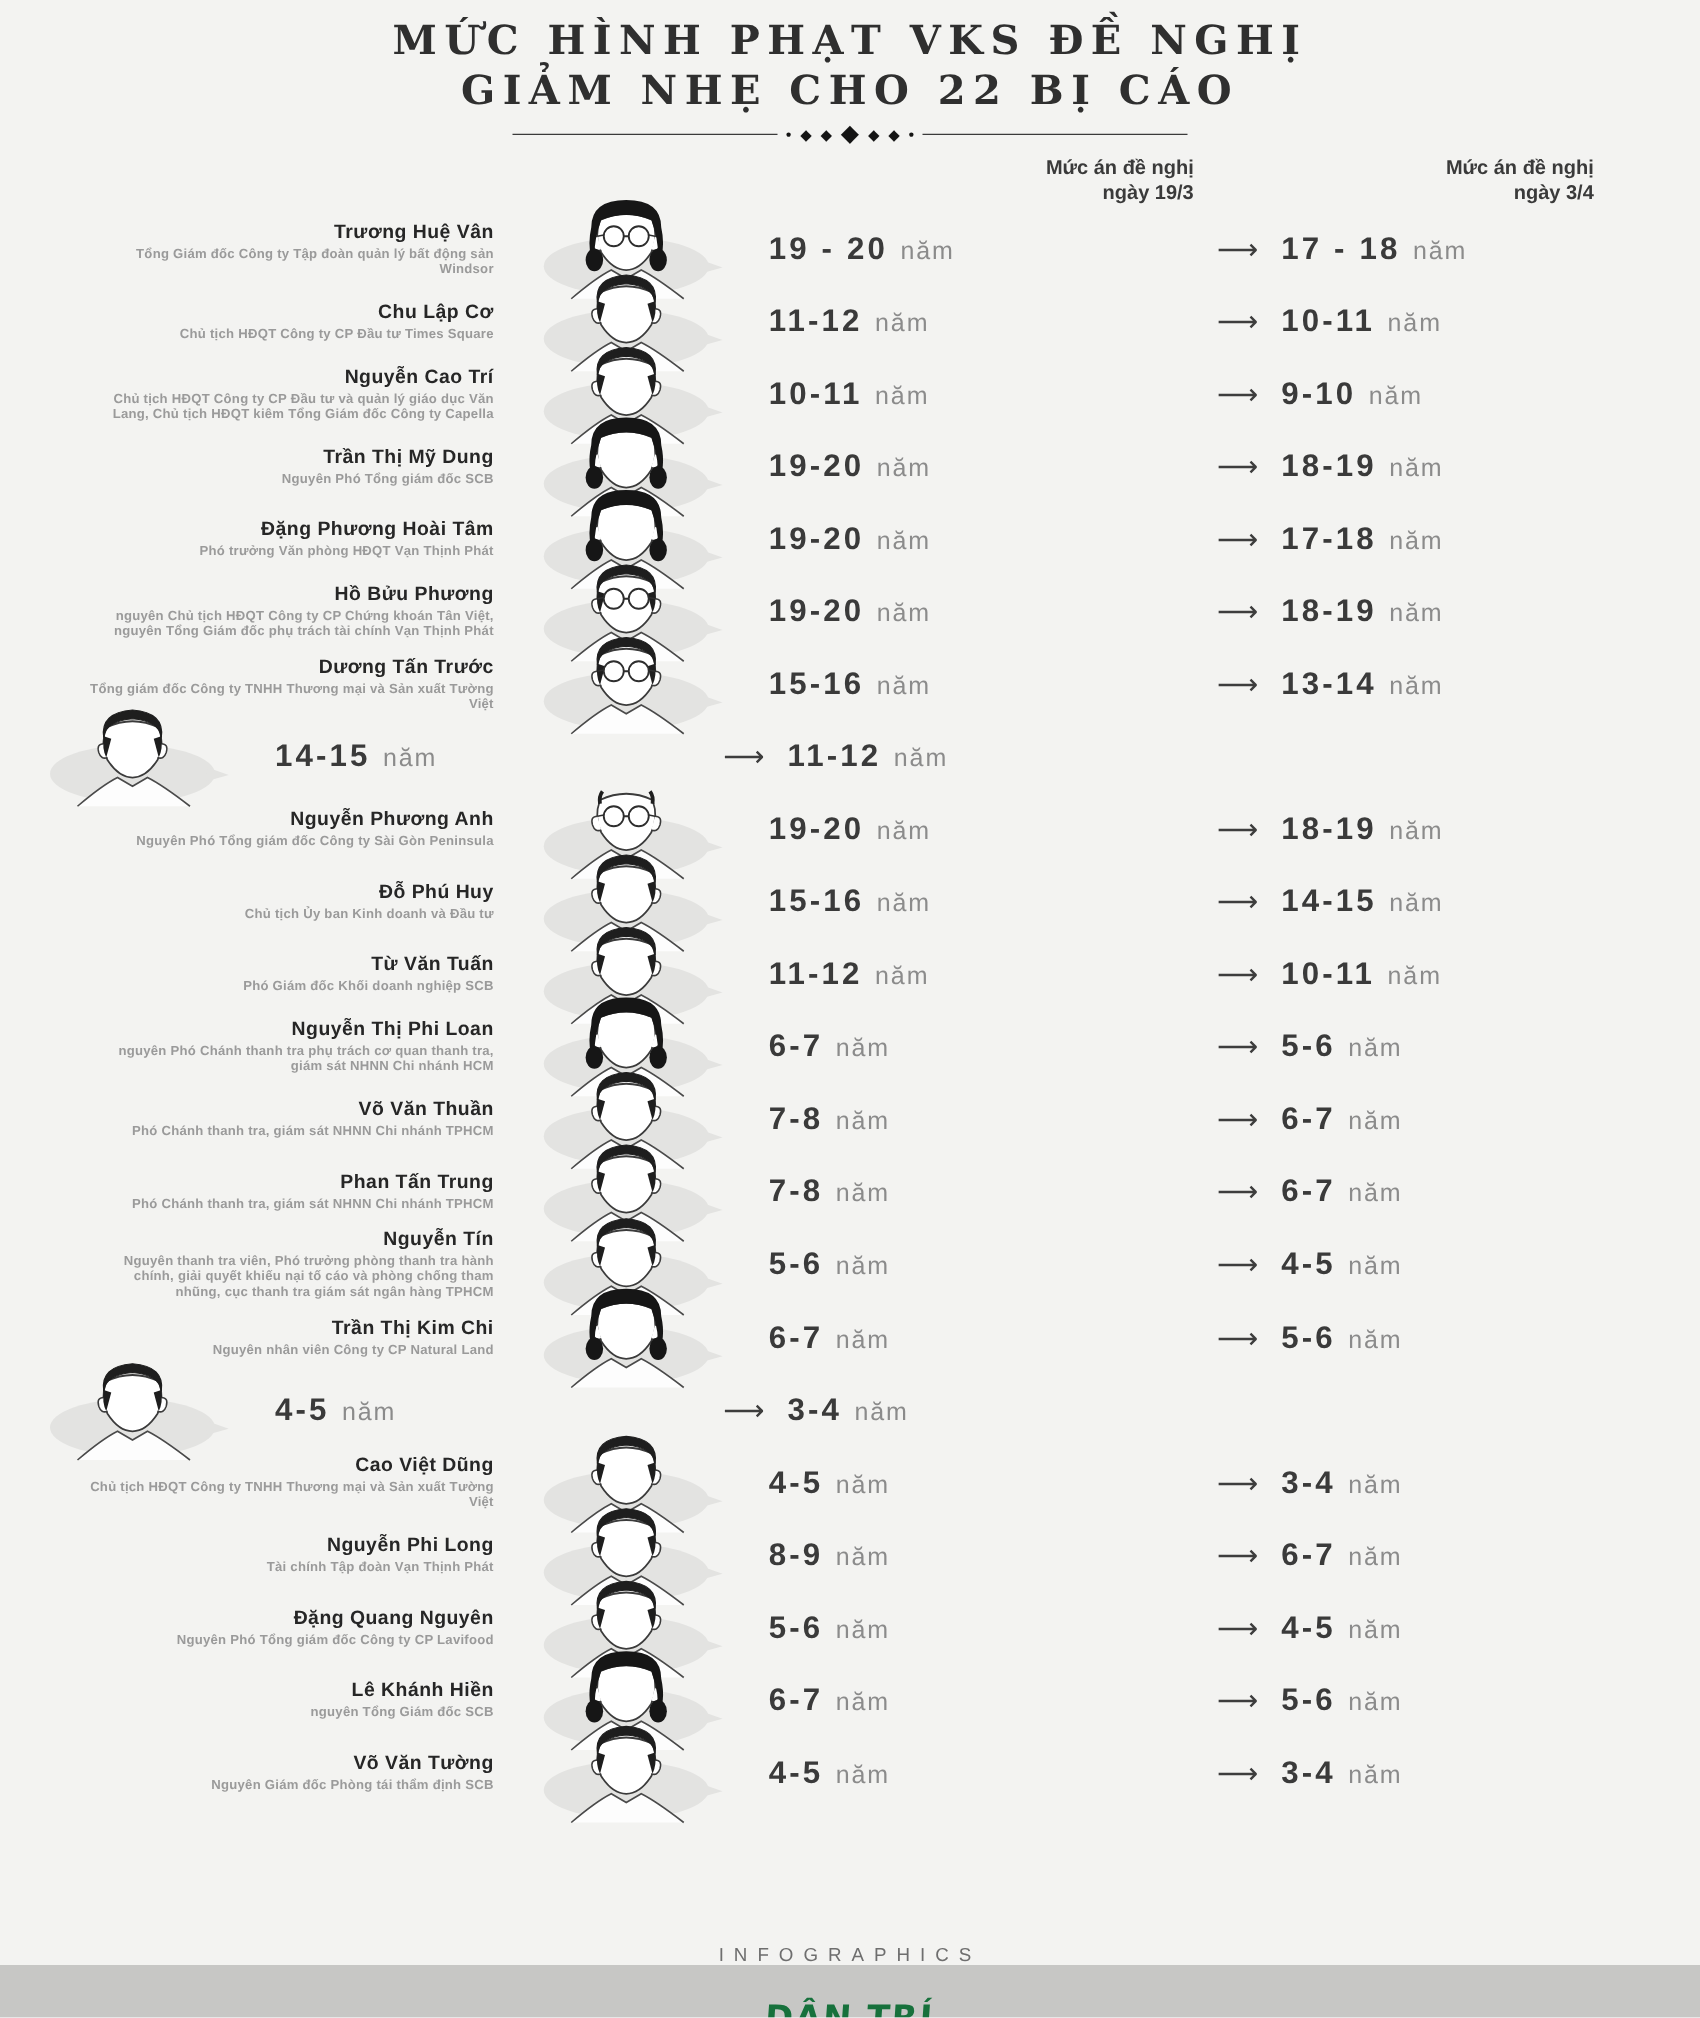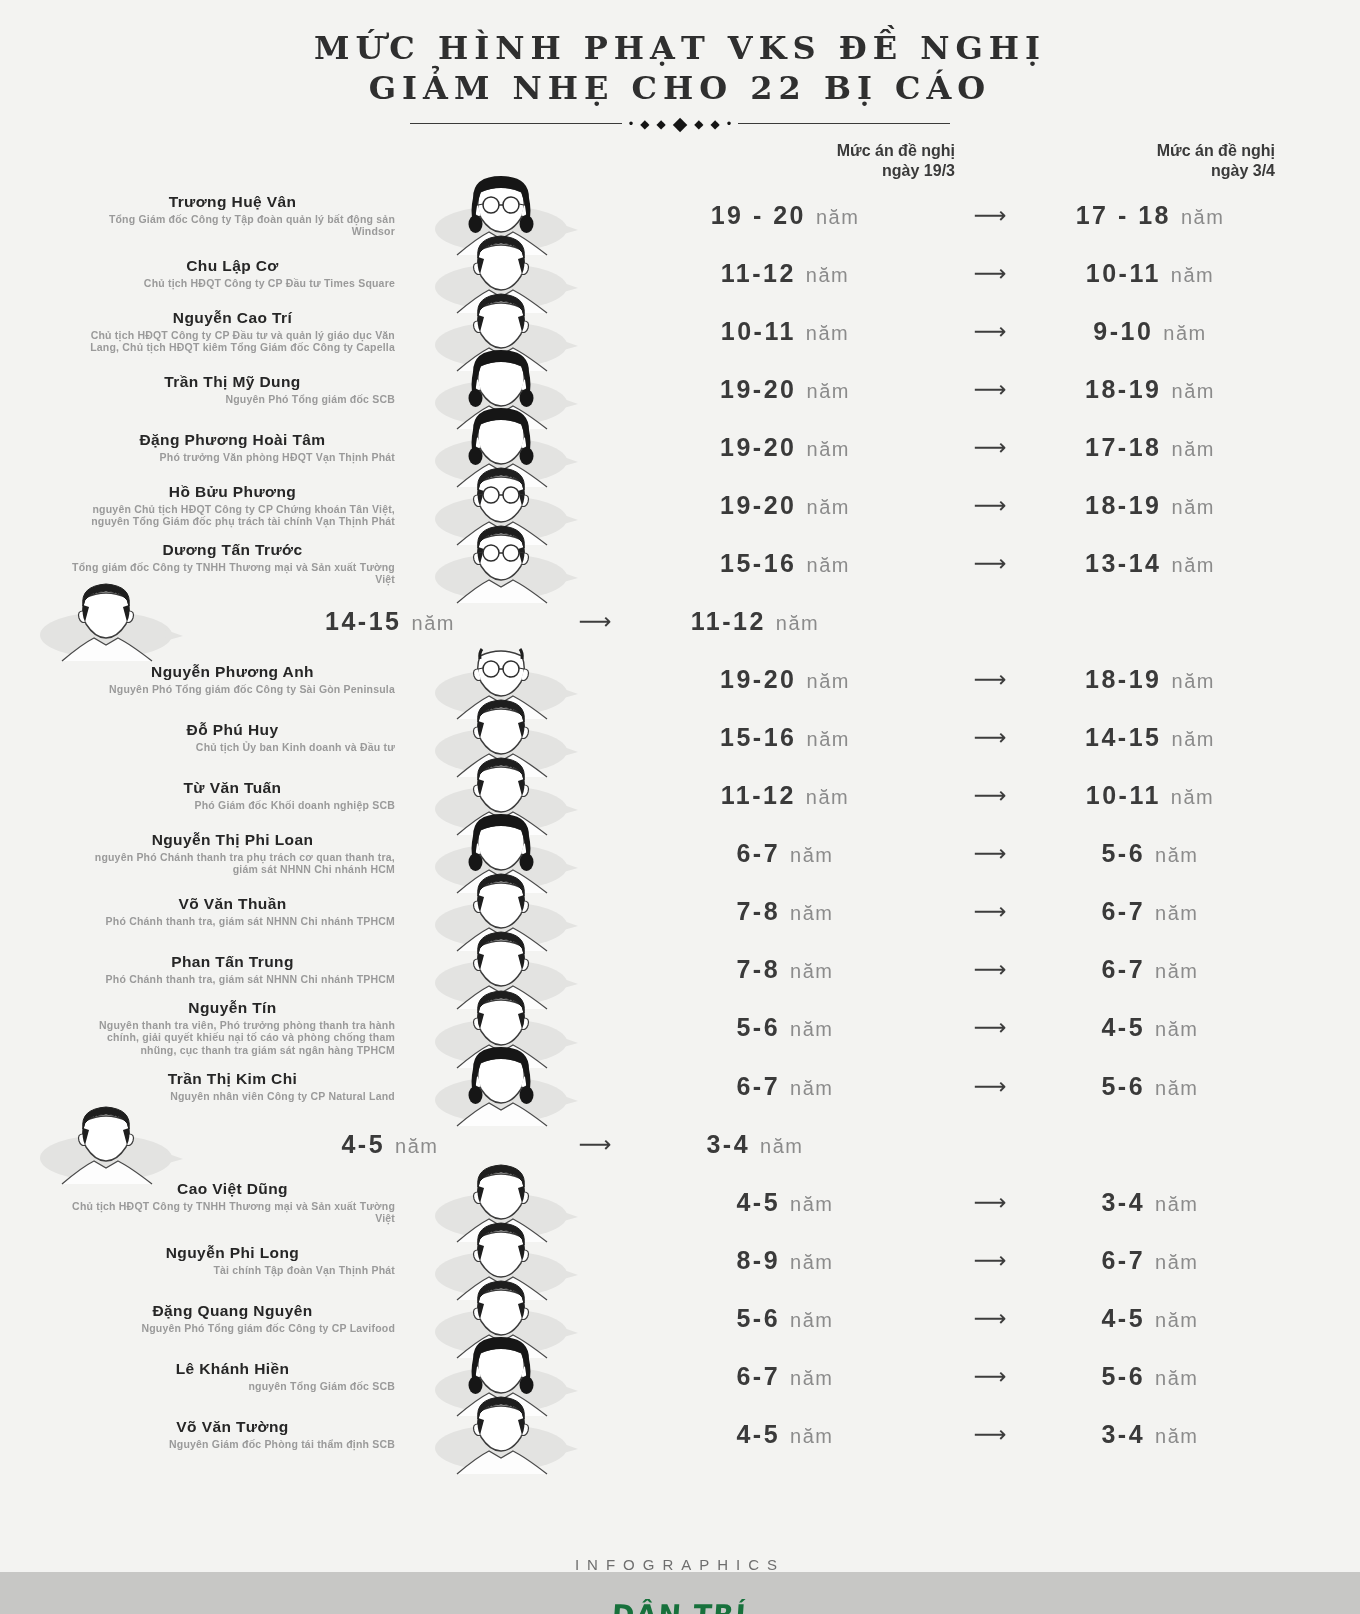--- a/index.html
+++ b/index.html
@@ -4,45 +4,45 @@
 <style>
   html,body{margin:0;padding:0;background:#e8e8e8;}
   .page{
     width:1360px;height:1614px;position:relative;overflow:hidden;
     background:#f3f3f1;
     font-family:"Liberation Sans",sans-serif;
     color:#2e2e2e;
   }
   
   .title{
-    padding-top:28px;text-align:center;
+    padding-top:12px;text-align:center;
     font-family:"DejaVu Serif",serif;font-weight:700;
     font-size:32px;letter-spacing:6px;line-height:1.25;color:#2f2f2f;
   }
   .divider{
     width:540px;margin:6px auto 8px;display:flex;align-items:center;gap:7px;color:#141414;
   }
   .divider .line{flex:1;height:1.5px;background:#3a3a3a;}
   .divider .dot{font-size:13px;line-height:1;}
   .divider .dm{font-size:12px;line-height:1;}
   .divider .dl{font-size:19px;line-height:1;}
   .colheads{display:flex;align-items:flex-start;margin-top:2px;}
   .colheads .spacer{width:615px;}
   .colheads .h{width:340px;text-align:right;font-weight:700;font-size:16px;line-height:1.25;color:#3a3a3a;white-space:pre-line;}
   .colheads .gap{width:70px;}
   .colheads .h2{width:250px;}
   
   .rows{margin-top:6px;}
   .row{display:flex;align-items:center;min-height:56px;margin-bottom:2px;}
   .info{width:395px;box-sizing:border-box;padding-left:70px;text-align:right;}
-  .name{font-size:15.5px;font-weight:700;letter-spacing:.4px;color:#262626;margin-bottom:2px;text-align:center;}
+  .name{font-size:15.5px;font-weight:700;letter-spacing:.4px;color:#262626;margin-bottom:2px;}
   .role{font-size:10.5px;line-height:1.18;color:#9a9a9a;font-weight:700;letter-spacing:.2px;}
   .portrait{width:220px;min-height:56px;position:relative;align-self:stretch;}
   .portrait svg{position:absolute;left:50%;top:50%;transform:translate(-50%,-50%);}
-  .val{display:flex;align-items:baseline;justify-content:center;}
+  .val{display:flex;align-items:baseline;}
   .v1{width:340px;}
   .v2{width:250px;}
   .num{font-size:25px;font-weight:800;letter-spacing:2.5px;color:#3a3a3a;}
   .unit{font-size:20px;color:#8b8b8b;margin-left:10px;letter-spacing:1.5px;}
   .arrowc{width:70px;text-align:center;font-size:23px;color:#3d3d3d;}
   
   .footer{
     position:absolute;left:0;right:0;bottom:0;height:42px;background:#c7c7c5;
     display:flex;align-items:center;justify-content:center;gap:26px;flex-direction:column;
   }

